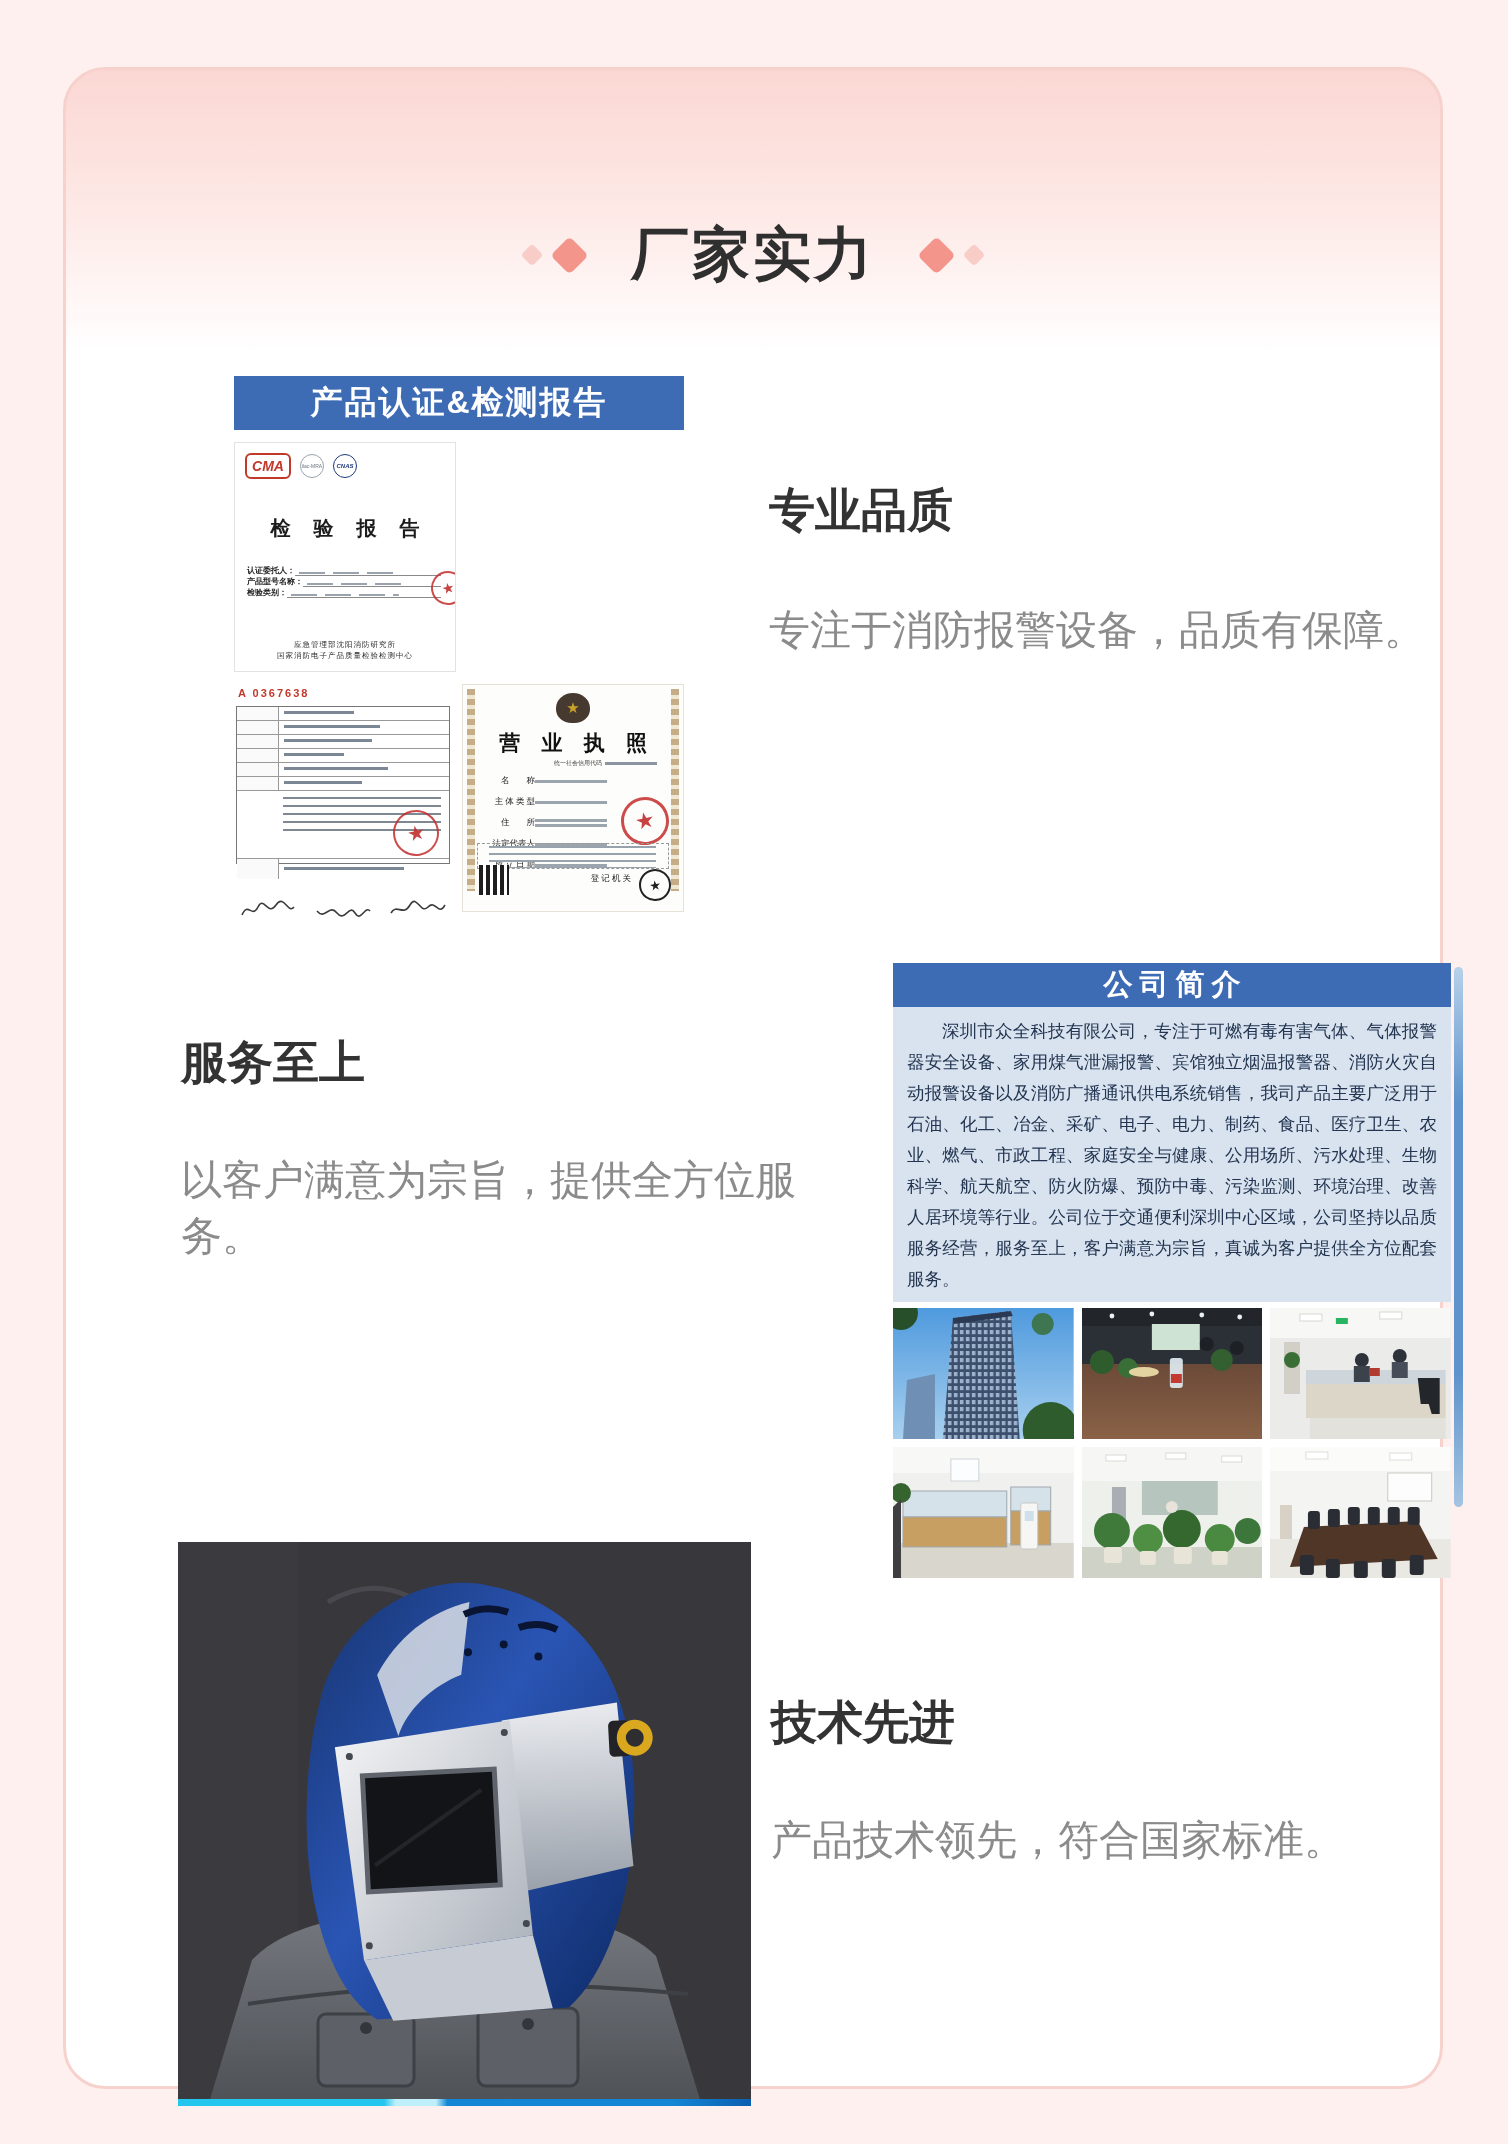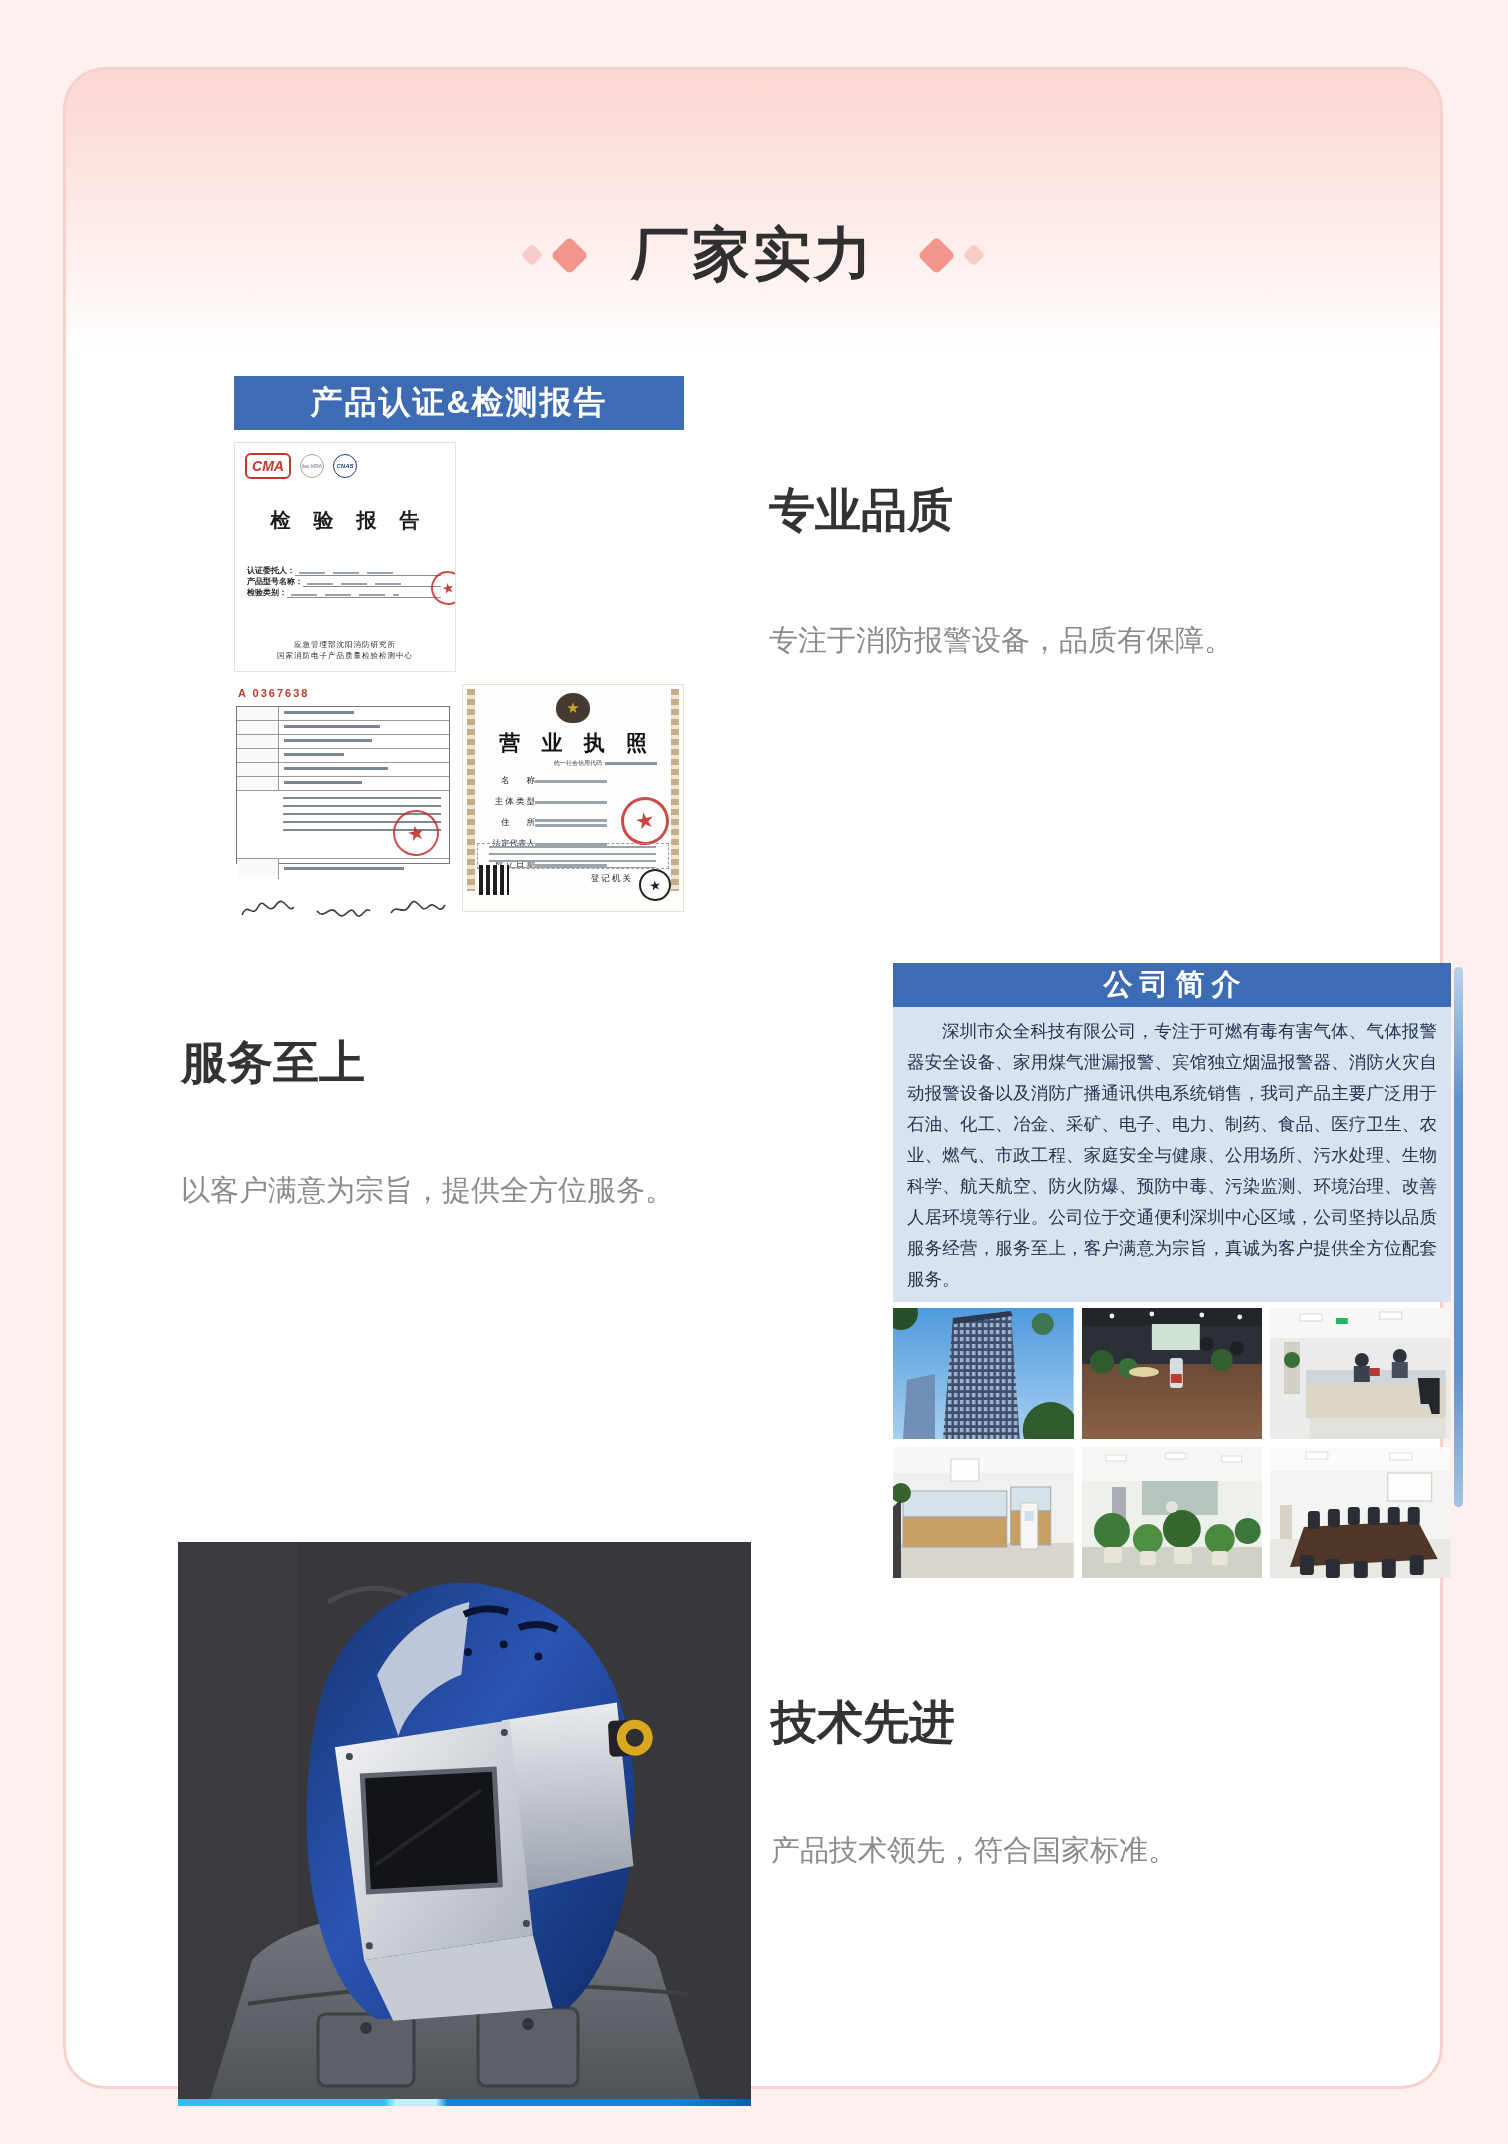--- a/index.html
+++ b/index.html
@@ -12,21 +12,21 @@
 
   
   .title-row{position:absolute;top:146px;left:0;right:0;display:flex;align-items:center;justify-content:center;gap:16px;}
   .page-title{font-size:58px;font-weight:bold;color:#2f2f2f;letter-spacing:3px;margin:0 32px;}
   .dm{display:inline-block;transform:rotate(45deg);}
   .dm-big{width:27px;height:27px;background:#f4958c;border-radius:5px;}
   .dm-small{width:16px;height:16px;background:#f9cdc7;border-radius:4px;}
 
   
   .tb h2{font-size:46px;font-weight:bold;color:#333;}
-  .tb p{font-size:29px;color:#8b8b8b;line-height:76px;}
+  .tb p{font-size:41px;color:#8b8b8b;line-height:56px;}
   .tb{position:absolute;}
   .tb1{left:703px;top:410px;width:668px;}
   .tb1 p{margin-top:60px;}
   .tb2{left:115px;top:962px;width:668px;}
   .tb2 p{margin-top:58px;}
   .tb3{left:705px;top:1622px;width:690px;}
   .tb3 p{margin-top:58px;}
 
   
   .cert-wrap{position:absolute;left:168px;top:306px;width:450px;height:549px;background:#fff;}
@@ -56,21 +56,21 @@
   .seal{border-radius:50%;border:2.5px solid rgba(195,45,45,.85);display:flex;align-items:center;justify-content:center;
      color:rgba(195,45,45,.9);transform:rotate(-12deg);}
   .sealA{width:34px;height:34px;margin-left:auto;font-size:15px;}
 
   .certB-logos{position:absolute;left:10px;top:10px;right:10px;display:flex;align-items:center;gap:9px;}
   .cma-box{width:46px;height:26px;border:2.5px solid #c0392b;border-radius:6px;display:flex;align-items:center;
      justify-content:center;color:#c0392b;font-weight:bold;font-size:14px;font-style:italic;}
   .rnd-logo{width:24px;height:24px;border:1.5px solid #9aa3ad;border-radius:50%;display:flex;align-items:center;
      justify-content:center;font-size:5px;color:#6b7682;text-align:center;}
   .rnd-logo.cnas2{border-color:#1d3a7a;color:#1d3a7a;font-weight:bold;font-size:6px;font-style:italic;}
-  .certB-title{position:absolute;left:0;right:0;top:64px;text-align:center;font-family:"Liberation Serif",serif;
+  .certB-title{position:absolute;left:0;right:0;top:72px;text-align:center;font-family:"Liberation Serif",serif;
      font-size:20px;font-weight:bold;letter-spacing:9px;color:#1c1c1c;text-indent:9px;}
   .certB-fields{position:absolute;left:12px;right:14px;top:122px;}
   .certB-row{display:flex;align-items:flex-end;font-weight:bold;}
   .certB-lab{font-size:8px;color:#222;font-family:"Liberation Serif",serif;flex:none;}
   .certB-val{flex:1;border-bottom:1px solid #8a8a8a;height:9px;
      background-image:repeating-linear-gradient(90deg,#9aa3ad 0 26px,transparent 26px 34px);background-size:70% 2px;
      background-repeat:no-repeat;background-position:4px 5px;}
   .certB-foot{position:absolute;left:0;right:0;bottom:10px;text-align:center;font-family:"Liberation Serif",serif;
      font-size:7.5px;color:#2a2a2a;line-height:11px;letter-spacing:1px;}
   .sealB{position:absolute;right:-10px;top:128px;width:34px;height:34px;font-size:14px;}

